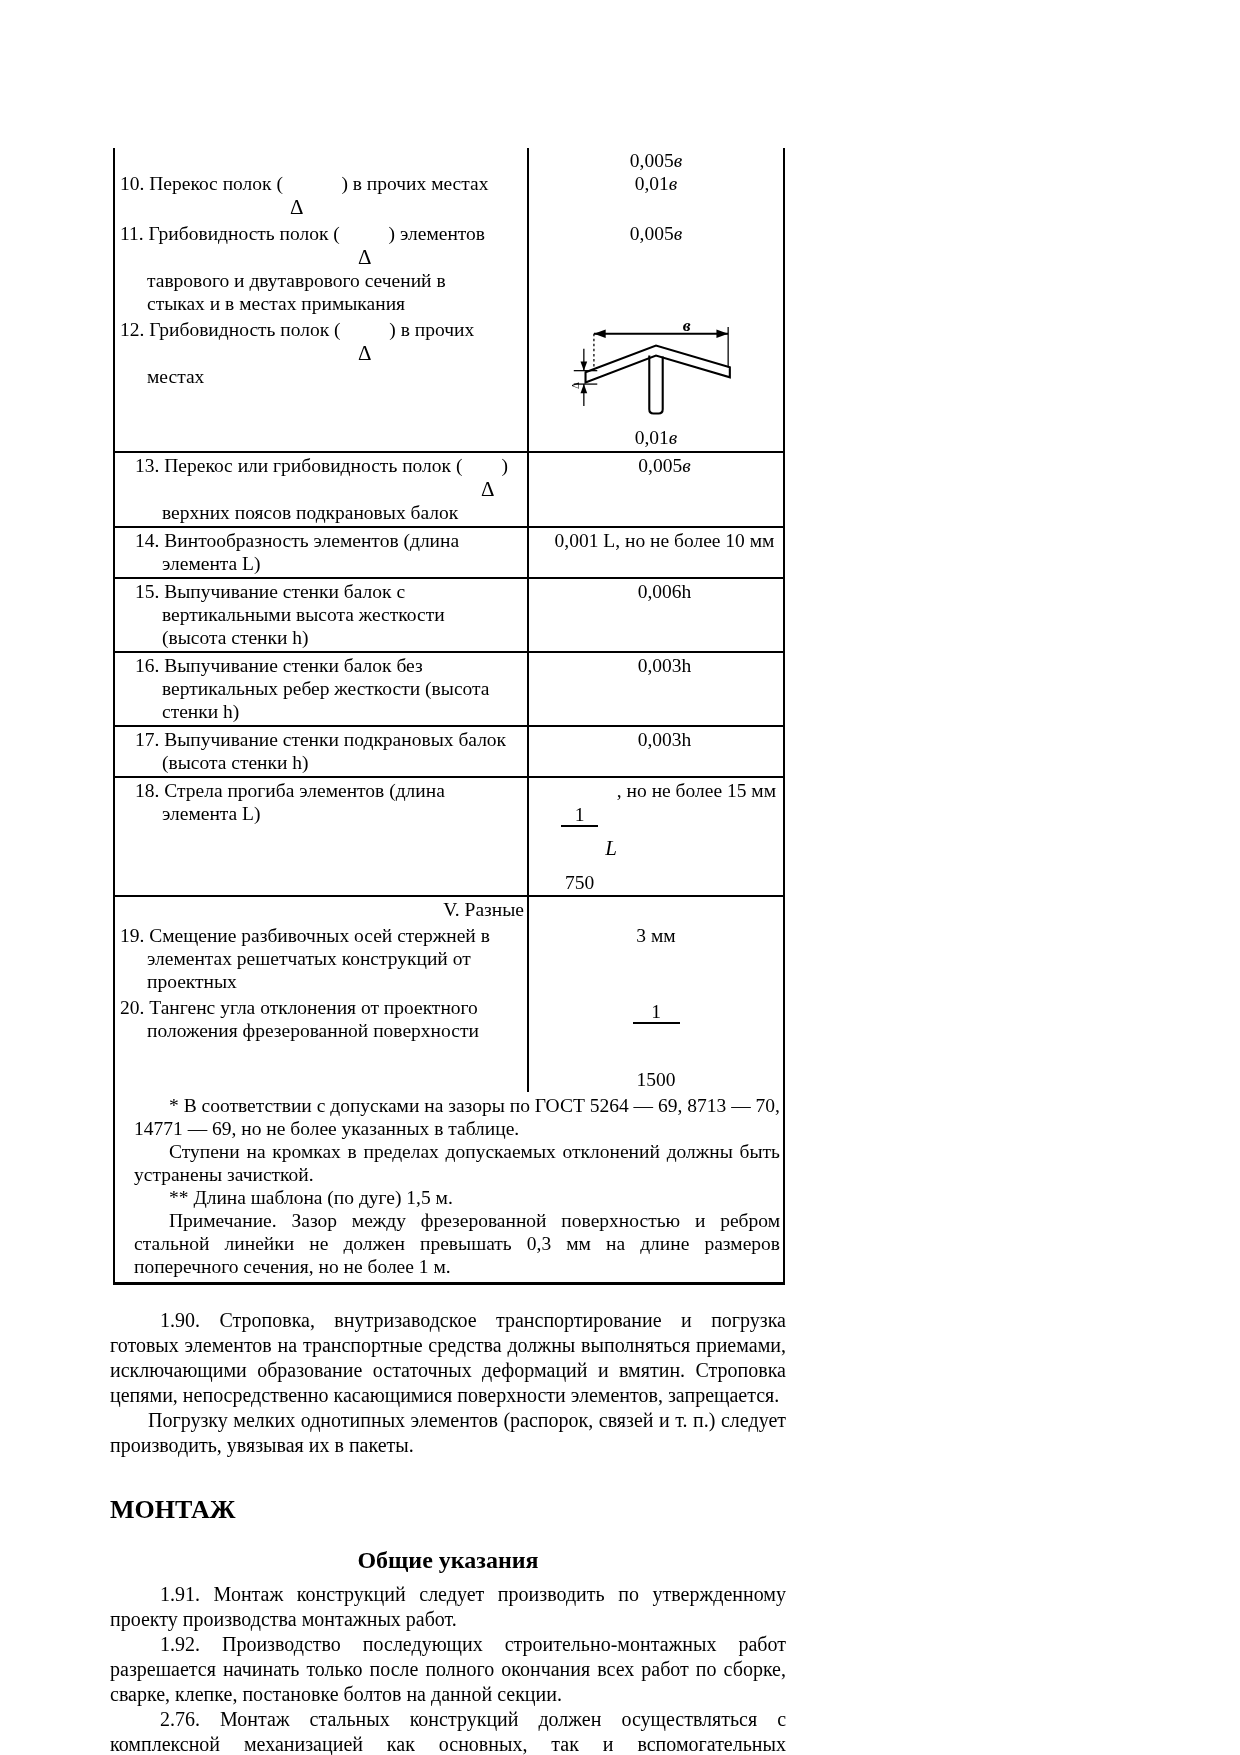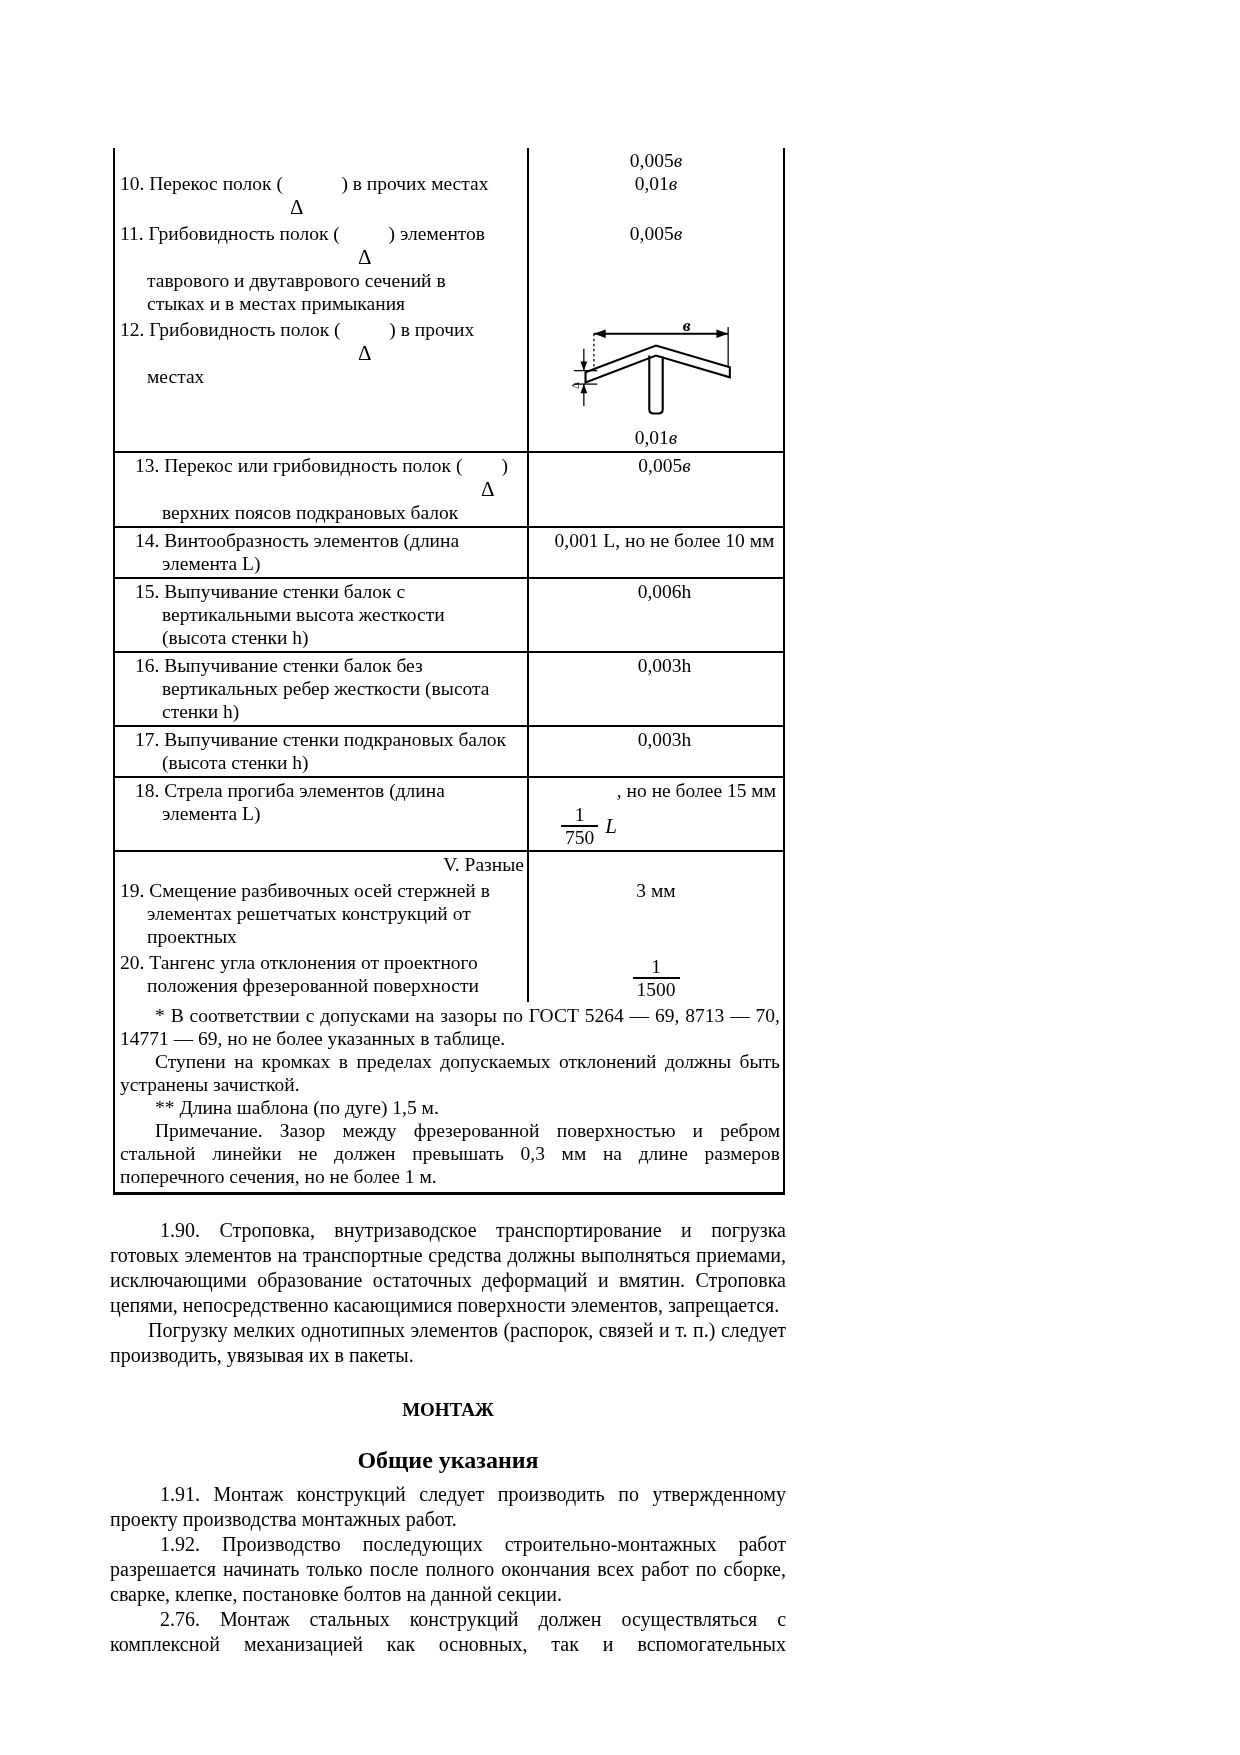--- a/index.html
+++ b/index.html
@@ -33,36 +33,36 @@
   .cont { padding-left:27px; }
   .dl { font-size:21px; line-height:24px; }
   .d10 { padding-left:170px; }
   .d11 { padding-left:238px; }
   .d13 { padding-left:346px; }
   .padtop { margin-top:23px; }
   .vu i { font-style:italic; }
   .vhead { text-align:right; font-weight:normal; }
   .frac { display:inline-block; text-align:center; line-height:21px; vertical-align:middle; }
   .frac .fnum { display:block; border-bottom:2px solid #000; padding:0 6px; }
-  .frac .fden { display:block; padding:0 4px; }
+  .frac .fden { display:block; padding:0 4px;margin-top:45px; }
   .r18tail { text-align:right; padding-right:4px; }
   .r18line2 { display:flex; align-items:center; gap:7px; padding-left:12px; margin-top:2px; }
   .fvar { font-style:italic; font-size:21px; }
   .r20frac { padding-top:5px; }
   .diagwrap { padding-top:4px; }
-  .fncell { padding:2px 3px 4px 5px; }
+  .fncell { padding:2px 3px 4px 19px; }
   .fnp { text-align:justify; }
   .fnp.ind { text-indent:35px; }
 
   
   .bodytext { margin-top:23px; font-size:20px; line-height:25px; }
   .p { text-align:justify; text-indent:38px; }
   .p b { font-weight:normal;margin-left:12px; }
   .stretch { text-align-last:justify; }
-  .h1 { text-align:center; font-weight:bold; margin-top:29px; font-size:19px; }
+  .h1 { font-weight:bold; margin-top:39px; font-size:26px; }
   .h2 { text-align:center; font-weight:bold; margin-top:26px; font-size:24px; }
   .afterh { margin-top:9px; }
 </style>
 </head>
 <body>
 
 <div class="content">
 
   <table class="tol">
     <colgroup>

